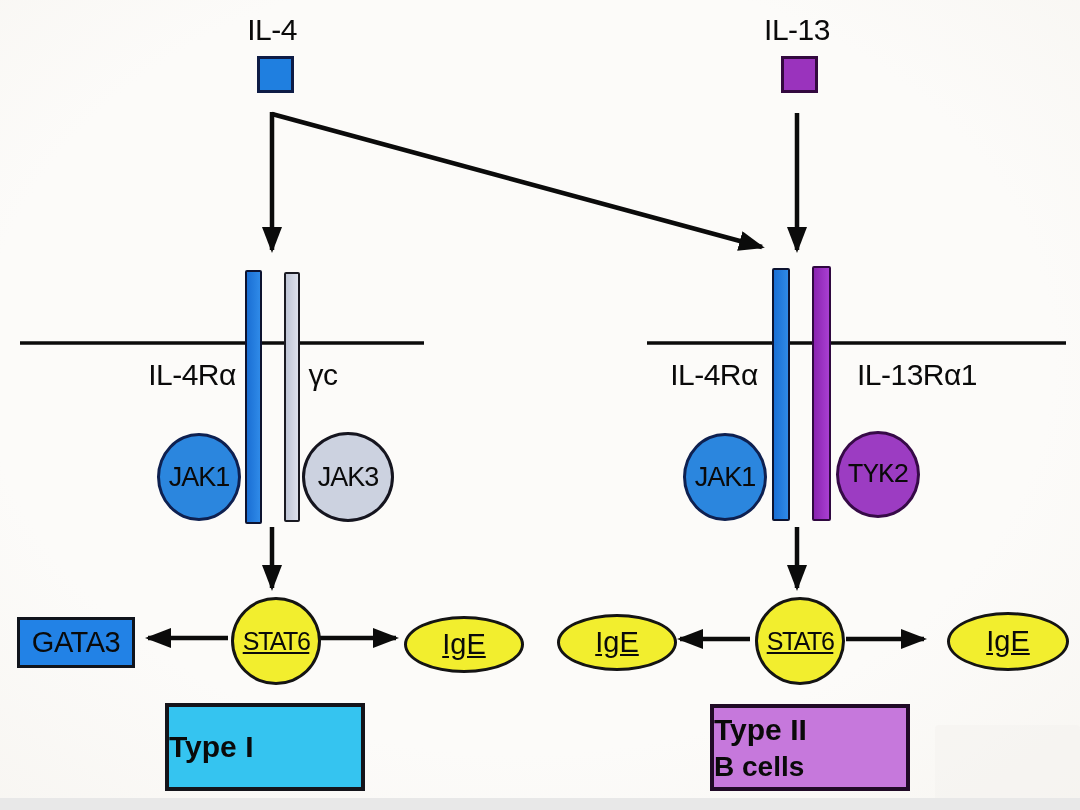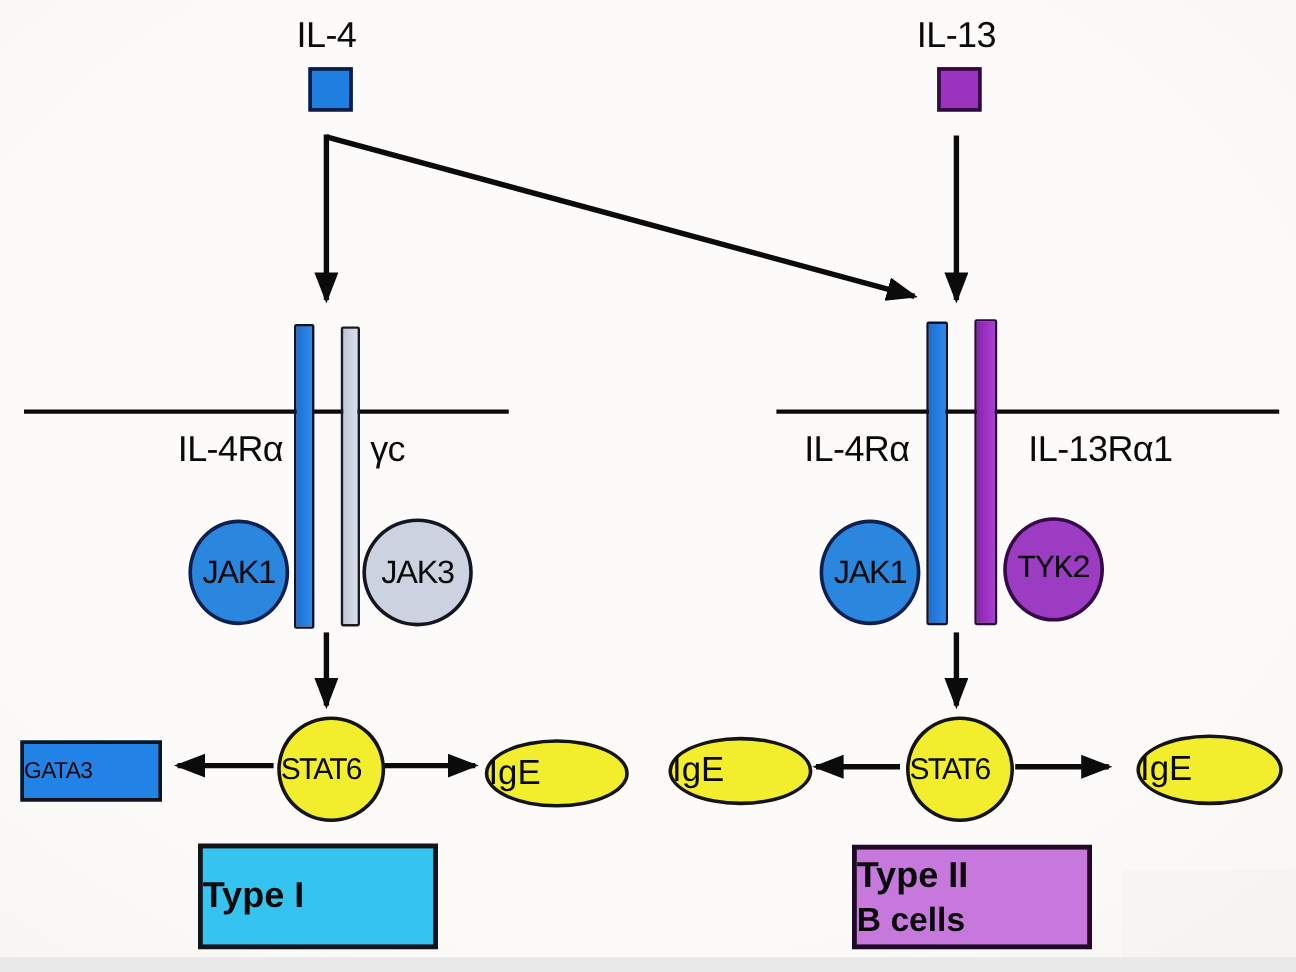--- a/index.html
+++ b/index.html
@@ -17,26 +17,26 @@
   .sq.purple{background:#9a33bd;border-color:#33093f;}
   .bar{border:2px solid #0d1330;border-radius:2px;}
   .bar.blue{background:linear-gradient(90deg,#1a6fd4,#2f8ae8);}
   .bar.gray{background:linear-gradient(90deg,#bfc5d6,#dde1ec);border-color:#1a1a22;}
   .bar.purple{background:linear-gradient(90deg,#8a23b0,#a93fd2);border-color:#2f0840;}
   .kinase{border-radius:50%;display:flex;align-items:center;justify-content:center;
     font-size:27px;letter-spacing:-1px;}
   .kinase.blue{background:#2b86de;border:3px solid #0e2050;}
   .kinase.gray{background:#ccd2e0;border:3px solid #15151f;}
   .kinase.purple{background:#9c3cc2;border:3px solid #360a47;font-family:Liberation Mono, monospace;}
-  .oval{border-radius:50%;display:flex;align-items:center;
-    background:#f2ee2e;border:3px solid #141414;}
+  .oval{border-radius:50%;display:flex;align-items:center;justify-content:center;
+    background:#f2ee2e;border:3px solid #141414;text-decoration:underline;}
   .stat{font-size:25px;letter-spacing:-1.5px;}
   .ige{font-size:29px;}
-  .target-box{display:flex;align-items:center;
-    background:#2282e6;border:3px solid #10141c;font-size:19px;letter-spacing:-0.5px;}
+  .target-box{display:flex;align-items:center;justify-content:center;
+    background:#2282e6;border:3px solid #10141c;font-size:29px;letter-spacing:-0.5px;}
   .type-box{display:flex;flex-direction:column;align-items:flex-start;justify-content:center;
     border:4px solid #14141a;line-height:1.25;}
   .type-box.cyan{background:#35c4f0;}
   .type-box.violet{background:#c678dc;border-color:#200a26;}
   .type-title{font-weight:700;font-size:30px;}
   .type-cells{font-weight:700;font-size:28px;}
   .watermark{background:#f4f2ee;opacity:0.55;border-radius:4px;}
 </style>
 </head>
 <body>

